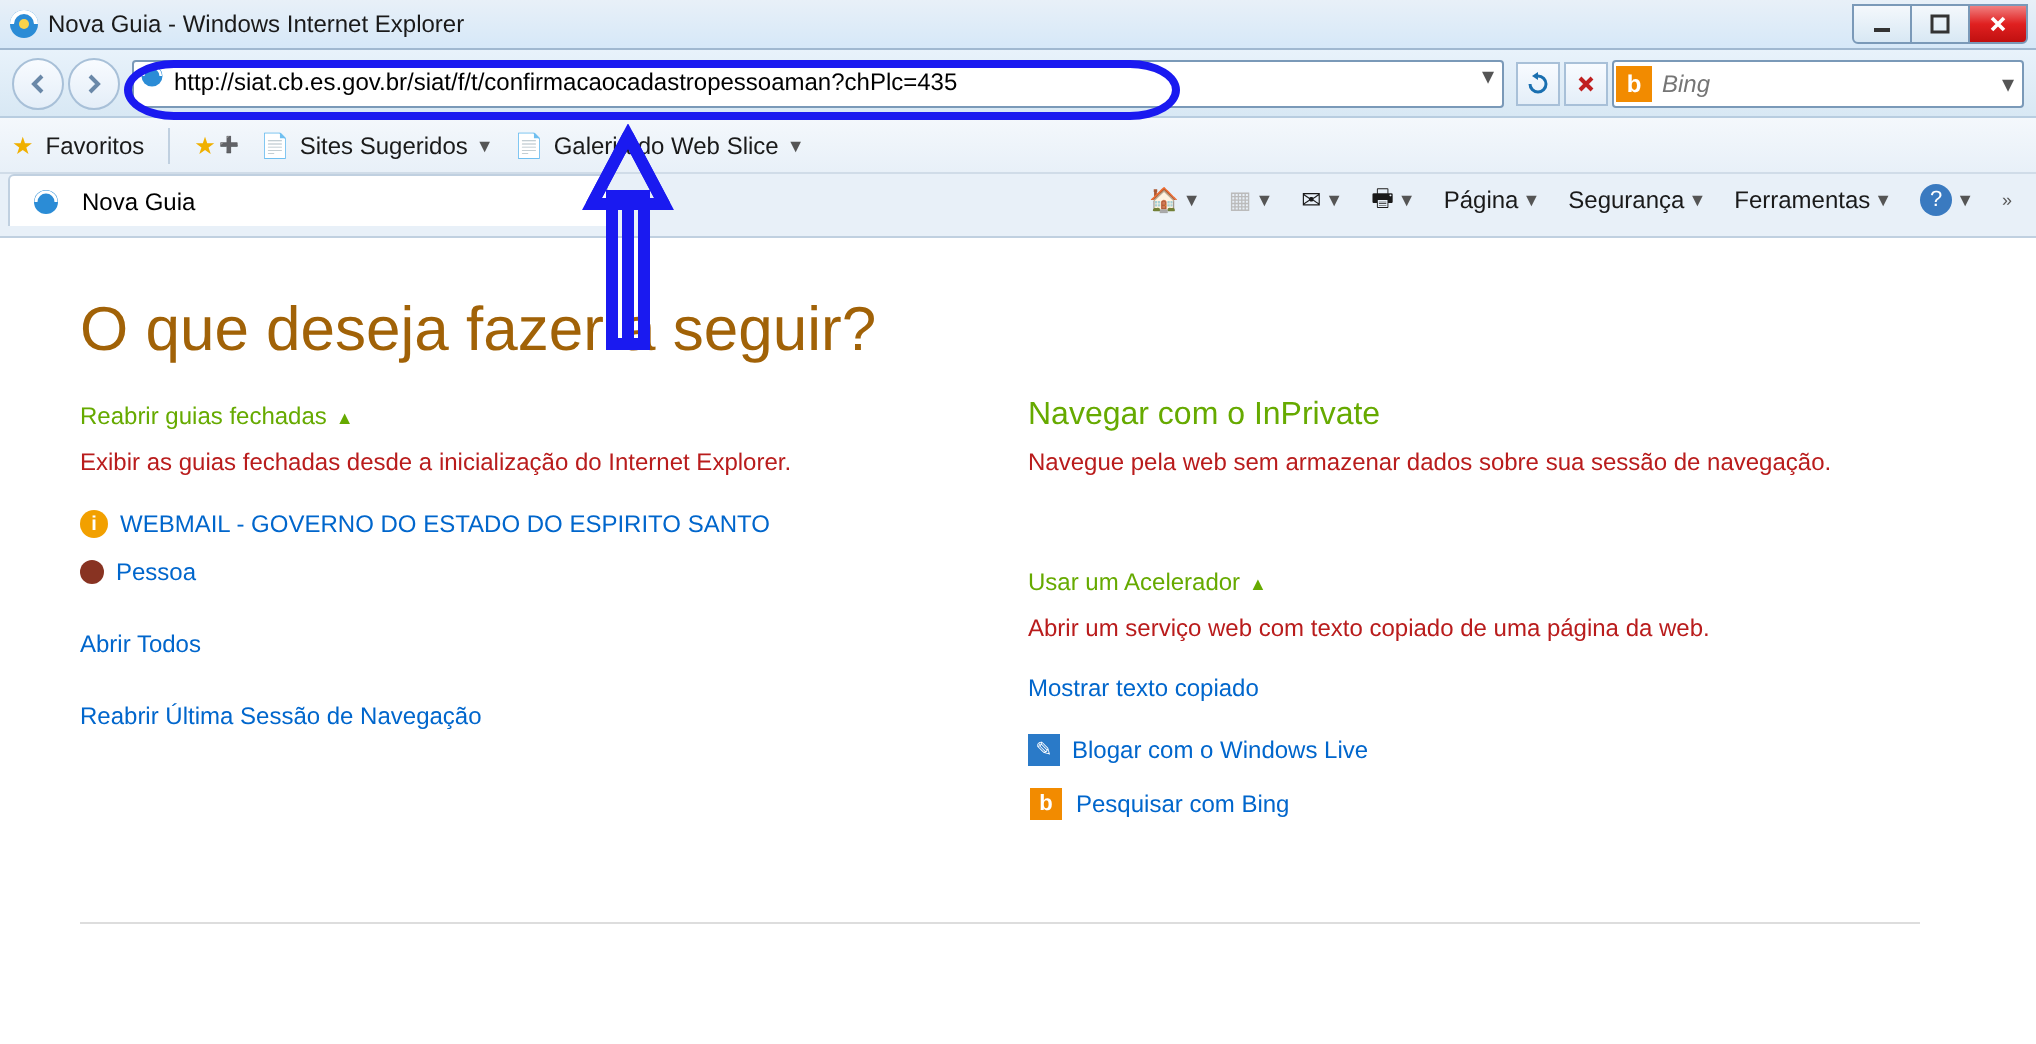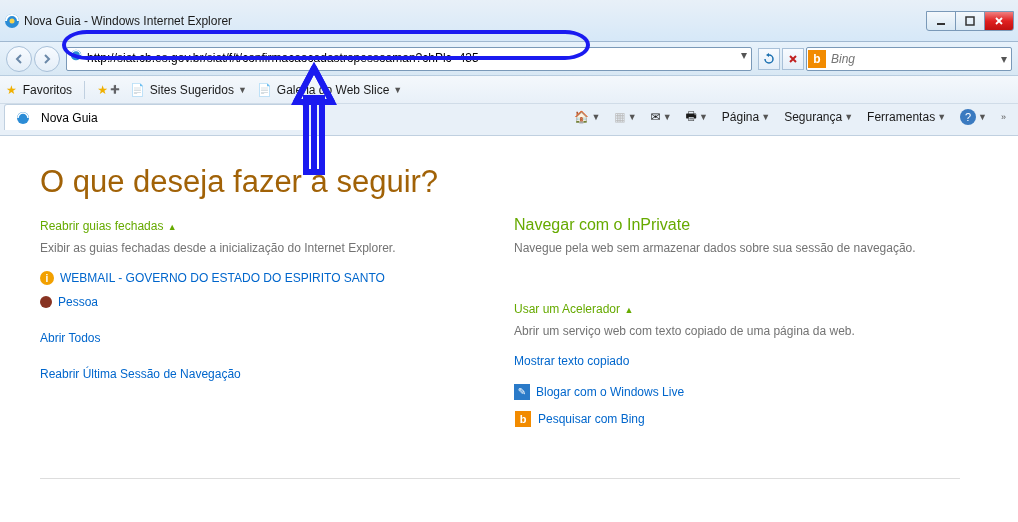--- a/index.html
+++ b/index.html
@@ -1,17 +1,17 @@
 <!DOCTYPE html>
 <html><head>
 <meta charset="utf-8">
 <style>
 *{box-sizing:border-box;margin:0;padding:0;font-family:"Segoe UI",Tahoma,sans-serif;font-size:12px}
 body{background:#fff;position:relative;width:1018px;height:522px;overflow:hidden}
-.titlebar{height:42px;background:linear-gradient(#e8f0f8,#d6e8f8);display:flex;align-items:center;padding:0 4px;border-bottom:1px solid #a0b8d0}
+.titlebar{height:25px;background:linear-gradient(#e8f0f8,#d6e8f8);display:flex;align-items:center;padding:0 4px;border-bottom:1px solid #a0b8d0}
 .ie-icon{width:16px;height:16px;margin-right:4px;display:inline-flex;align-items:center;justify-content:center}
 .ie-icon svg{width:16px;height:16px}
 .titlebar-title{color:#1a1a1a;flex:1}
 .win-controls{display:flex}
 .win-btn{width:30px;height:20px;border:1px solid #7a99b8;margin-left:-1px;display:flex;align-items:center;justify-content:center;background:linear-gradient(#f4f8fc,#d8e8f4);cursor:pointer}
 .win-btn.min{border-radius:0 0 0 3px}
 .win-btn.close{border-radius:0 0 3px 0;background:linear-gradient(#f08080,#e02020,#c01010);color:#fff}
 .navbar{height:34px;background:linear-gradient(#e8f2fb,#d8e8f4);display:flex;align-items:center;padding:2px 6px;gap:2px;border-bottom:1px solid #b8cde0}
 .nav-btn{width:26px;height:26px;border-radius:50%;border:1px solid #a8c0d8;background:linear-gradient(#f8fbff,#e4eef8);display:flex;align-items:center;justify-content:center;cursor:pointer}
 .url-wrap{flex:1;display:flex;align-items:flex-start;height:24px;border:1px solid #7a99b8;background:#fff;border-radius:2px;margin:0 4px}
@@ -28,21 +28,21 @@
 .tabbar{height:32px;background:#e8f0f8;display:flex;padding:0 4px;border-bottom:1px solid #c0d0e0}
 .tab{height:26px;background:#fff;border:1px solid #c0d0e0;border-bottom:none;border-radius:3px 3px 0 0;display:flex;align-items:center;padding:0 10px;gap:6px;width:300px}
 .cmd-bar{flex:1;display:flex;align-items:center;justify-content:flex-end;gap:6px;height:26px;padding-right:4px}
 .cmd-item{display:flex;align-items:center;gap:2px;color:#1a1a1a;cursor:pointer;padding:2px 4px}
 .content{padding:28px 40px 0 40px;background:#fff}
 .big-h{font-size:31px;font-weight:300;color:#a16207;letter-spacing:0px;margin-bottom:16px;white-space:nowrap}
 .cols{display:flex;gap:0}
 .col{flex:1;min-width:380px}
 .col.r{margin-left:10px}
 .sec-h{color:#66aa00;font-size:16px;font-weight:400;margin-bottom:6px}
-.sec-desc{color:#737373;margin-bottom:14px;line-height:1.4}
+.sec-desc{color:#b91c1c;margin-bottom:14px;line-height:1.4}
 .lnk{color:#0066cc;text-decoration:none;cursor:pointer;display:inline-flex;align-items:center;gap:6px;margin-bottom:10px}
 .caret{color:#66aa00;font-size:9px}
 .annot-oval{position:absolute;top:30px;left:62px;width:528px;height:30px;border:4px solid #1a1af0;border-radius:30px/18px;pointer-events:none;z-index:50}
 .annot-arrow{position:absolute;top:62px;left:284px;pointer-events:none;z-index:50}
 .chev{font-size:9px;color:#555}
 .sep{width:1px;height:18px;background:#c0d0e0;margin:0 2px}
 .ico-sm{width:16px;height:16px;display:inline-flex;align-items:center;justify-content:center}
 .bullet-o{width:14px;height:14px;border-radius:50%;background:#f2a000;color:#fff;font-size:10px;font-weight:bold;display:inline-flex;align-items:center;justify-content:center}
 .bullet-d{width:12px;height:12px;border-radius:50%;background:#883322;display:inline-block}
 hr.btm{margin-top:40px;border:none;border-top:1px solid #ddd;width:920px}

